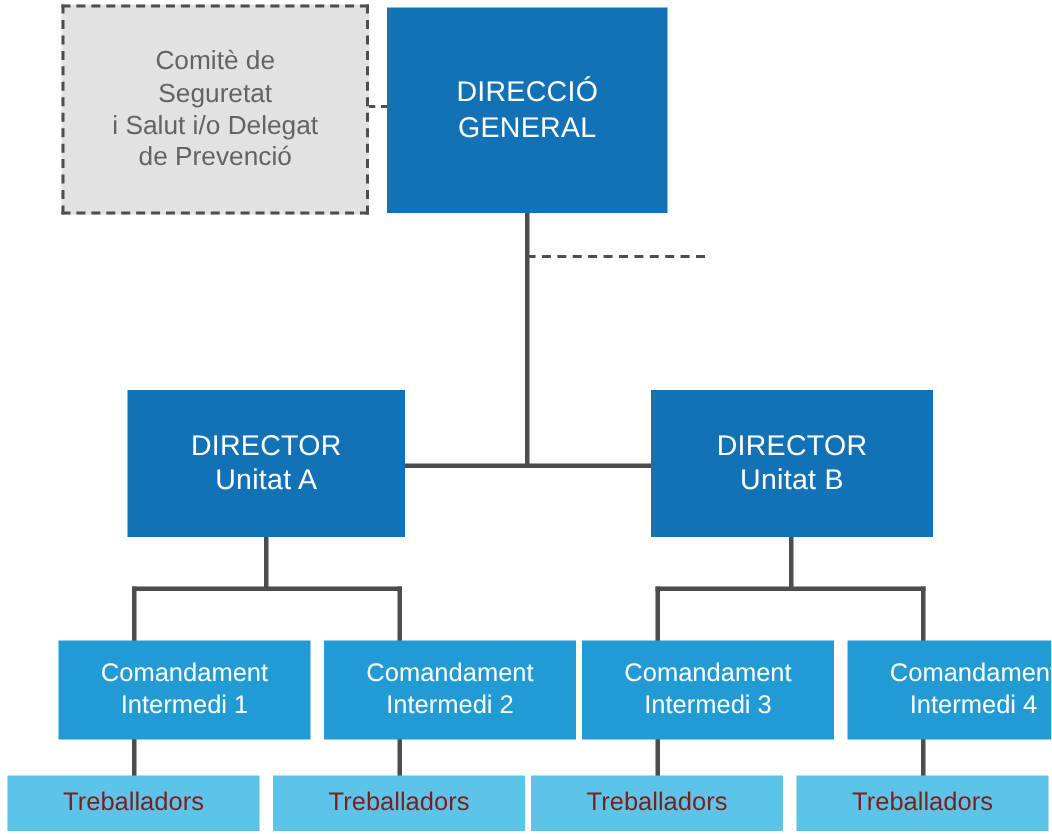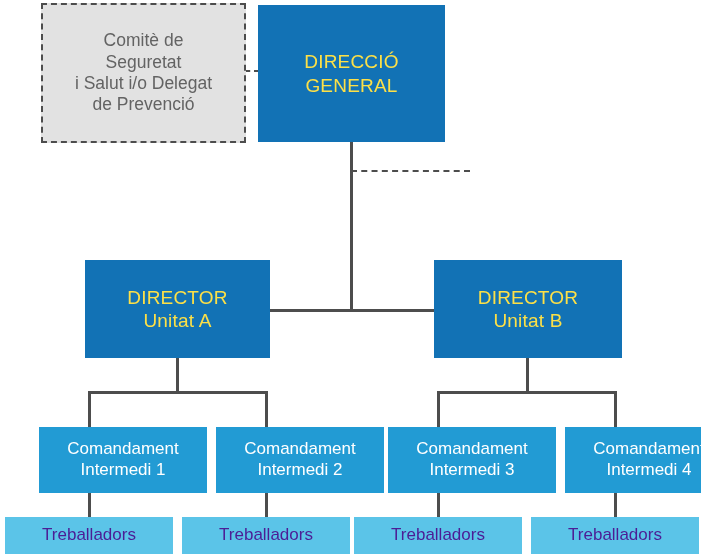--- a/index.html
+++ b/index.html
@@ -37,33 +37,33 @@
 
   
   .node--dashed {
     background: #e2e2e2;
     border: 2px dashed #4d4d4d;
     color: #636363;
     font-size: 17.5px;
   }
   .node--primary {
     background: #1272b5;
-    color: #fde047;
+    color: #ffffff;
     font-size: 19px;
     letter-spacing: 0.2px;
   }
   .node--secondary {
     background: #229bd4;
     color: #ffffff;
     font-size: 17px;
     margin-left: 34px;
   }
   .node--tertiary {
     background: #5bc4e8;
-    color: #4c1d95;
+    color: #7f1d1d;
     font-size: 17px;
   }
 
   
   .conn {
     position: absolute;
     background: #4d4d4d;
     z-index: 1;
   }
   .conn--v { width: 3px; }

